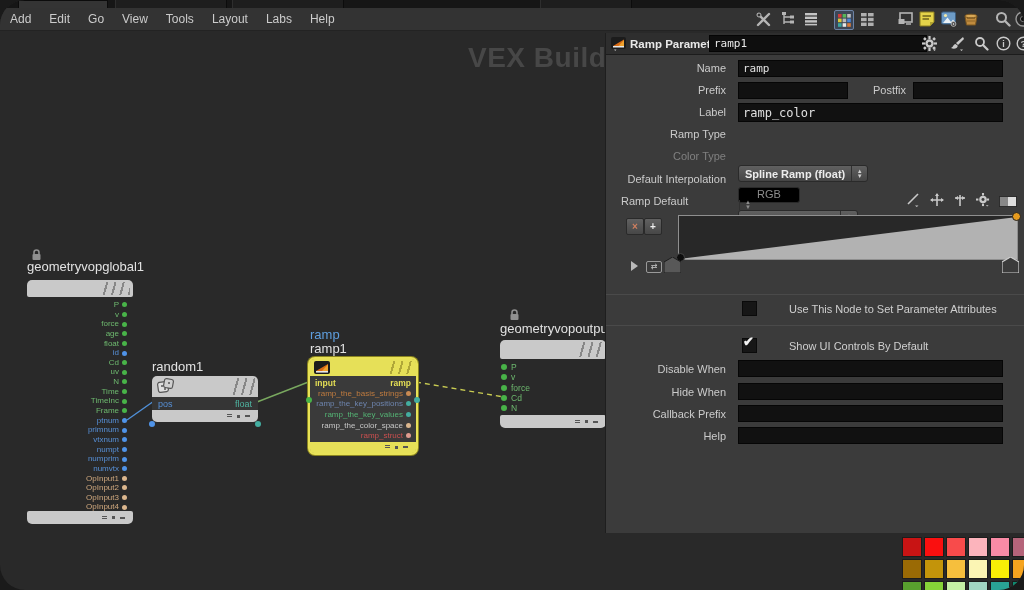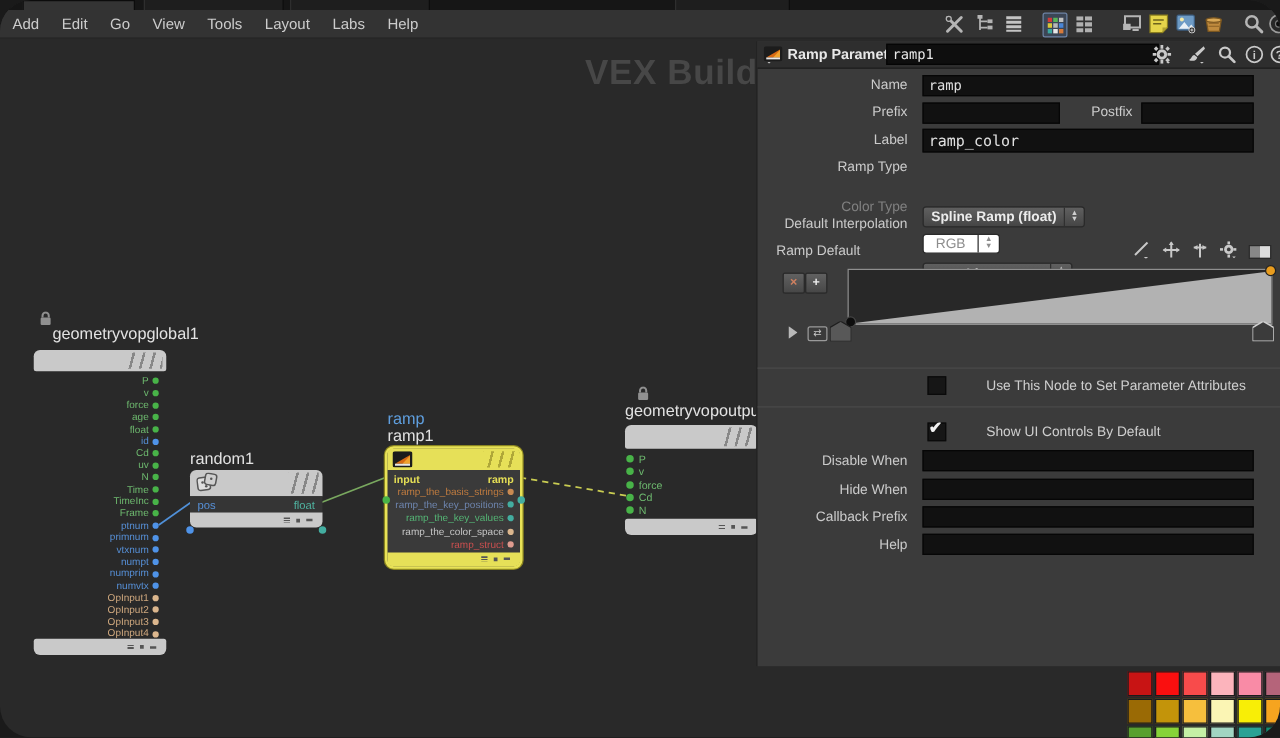--- a/index.html
+++ b/index.html
@@ -59,21 +59,21 @@
   #panel-header{position:absolute;left:0;top:0;width:419px;height:21px;background:#2e2e2e;border-bottom:1px solid #1c1c1c;display:flex;align-items:center;}
   #panel-title{font-size:11.5px;font-weight:bold;color:#e8e8e8;margin-left:4px;white-space:nowrap;}
   #panel-name-input{position:absolute;left:103px;top:2px;width:208px;height:15px;background:#0e0e0e;border:1px solid #050505;color:#e8e8e8;font-family:"DejaVu Sans Mono",monospace;font-size:11px;padding:0 4px;}
   .ph-icon{position:absolute;top:2px;width:17px;height:17px;display:flex;align-items:center;justify-content:center;}
   .plabel{position:absolute;width:120px;text-align:right;font-size:11px;color:#cbcbcb;white-space:nowrap;}
   .plabel.dis{color:#808080;}
   .pfield{position:absolute;height:15px;background:#111111;border:1px solid #060606;color:#e0e0e0;font-family:"DejaVu Sans Mono",monospace;font-size:11px;padding:0 4px;}
   .dropdown{position:absolute;height:17px;background:linear-gradient(#606060,#454545);border:1px solid #2a2a2a;border-radius:3px;display:flex;align-items:center;box-sizing:border-box;margin-top:40px;}
   .dropdown .dtext{flex:1;text-align:center;font-size:11px;font-weight:bold;color:#ececec;padding:0 6px;white-space:nowrap;}
   .dropdown .spin{width:16px;align-self:stretch;border-left:1px solid #303030;display:flex;flex-direction:column;align-items:center;justify-content:center;color:#cfcfcf;font-size:6px;line-height:5px;}
-  .dropdown.disabled{background:#ffffff;}
+  .dropdown.disabled{background:#000000;flex-direction:column;}
   .dropdown.disabled .dtext{color:#8d8d8d;font-weight:normal;}
   .dropdown.disabled .spin{color:#8d8d8d;}
   .psep{position:absolute;left:0;width:419px;height:1px;background:#4a4a4a;}
   .cbrow{position:absolute;display:flex;align-items:center;gap:8px;}
   .cbox{width:13px;height:13px;background:#161616;border:1px solid #0a0a0a;position:relative;}
   .cbox .chk{position:absolute;left:0px;top:-5px;color:#f2f2f2;font-size:13px;font-weight:bold;}
   .cbrow .cblabel{font-size:11px;color:#cfcfcf;white-space:nowrap;padding-left:24px;}
   .smallbtn{position:absolute;width:16px;height:15px;background:linear-gradient(#616161,#474747);border:1px solid #2a2a2a;border-radius:2px;display:flex;align-items:center;justify-content:center;font-size:10px;}
   #ramp-widget{position:absolute;left:72px;top:182px;width:338px;height:43px;background:#282828;border:1px solid #8f8f8f;}
   .handle{position:absolute;width:17px;height:16px;}
@@ -212,21 +212,21 @@
       <line x1="257" y1="372" x2="311" y2="351" stroke="#79a85f" stroke-width="1.4"></line>
       <line x1="416" y1="352" x2="504" y2="367" stroke="#c9cc52" stroke-width="1.4" stroke-dasharray="5,4"></line>
     </svg>
 
     <span class="lock" style="left:31px;top:219px">
       <svg width="11" height="12" viewBox="0 0 11 12">
           <path d="M3 5 V3.5 A2.5 2.5 0 0 1 8 3.5 V5" fill="none" stroke="#909090" stroke-width="1.6"></path>
           <rect x="1.5" y="5" width="8" height="6" rx="1" fill="#909090"></rect>
         </svg>
     </span>
-    <div class="node-title" style="left:42px;top:229px">geometryvopglobal1</div>
+    <div class="node-title" style="left:27px;top:229px">geometryvopglobal1</div>
     <div class="nhead" style="left:27px;top:250px;width:106px;height:17px">
       <span class="stripes"></span>
     </div>
     <div class="ports-r" style="left:27px;top:270px;width:102px">
 
         <div class="prow">
           <span class="pc-green">P</span>
           <span class="dot pd-green"></span>
         </div>
 
@@ -538,21 +538,21 @@
 
     <div class="plabel" style="top:95px">Ramp Type</div>
     <div class="dropdown" style="left:132px;top:92px;width:130px">
       <span class="dtext">Spline Ramp (float)</span>
       <span class="spin">
           <span>▲</span>
           <span>▼</span>
         </span>
     </div>
 
-    <div class="plabel dis" style="top:127px">Color Type</div>
+    <div class="plabel dis" style="top:117px">Color Type</div>
     <div class="dropdown disabled" style="left:132px;top:114px;width:62px;height:16px">
       <span class="dtext">RGB</span>
       <span class="spin">
           <span>▲</span>
           <span>▼</span>
         </span>
     </div>
 
     <div class="plabel" style="top:140px">Default Interpolation</div>
     <div class="dropdown" style="left:132px;top:137px;width:120px">

